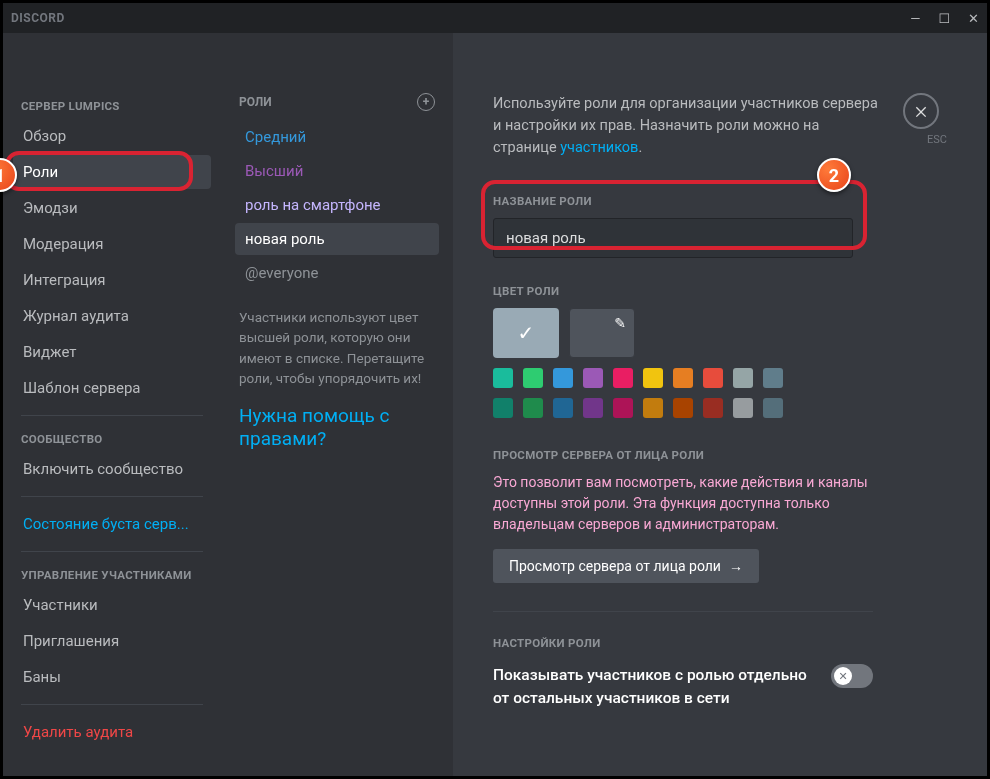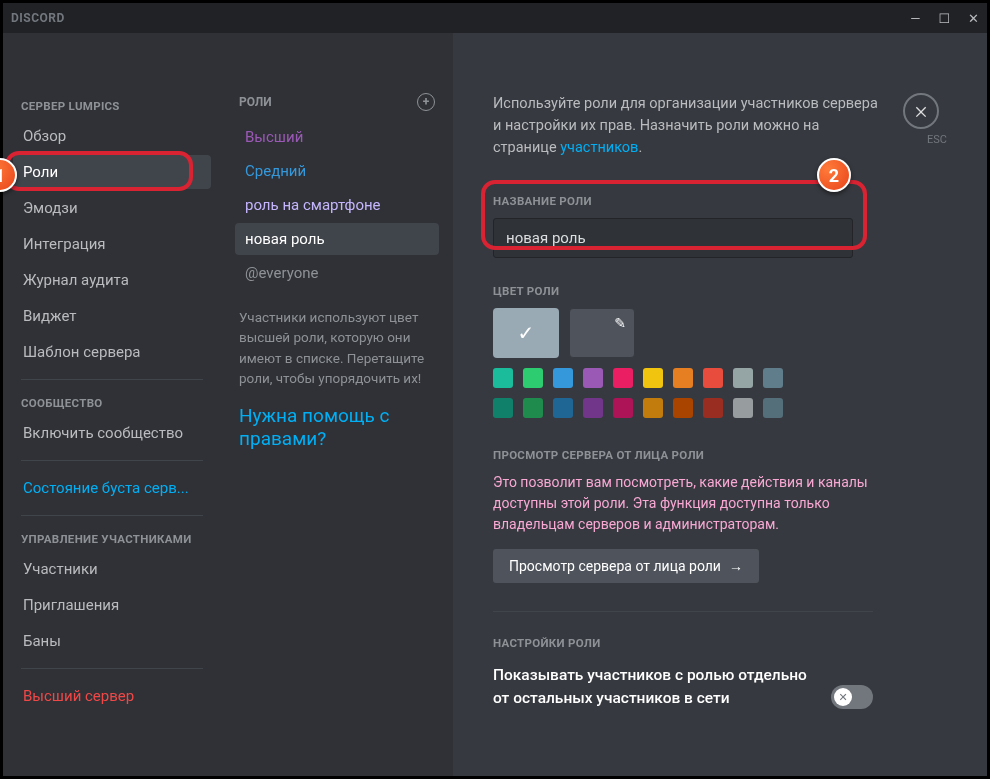--- a/index.html
+++ b/index.html
@@ -38,21 +38,21 @@
 .big-swatch.default { background:#99aab5; }
 .big-swatch.custom { background:#4f545c; border:1px solid #36393f; position:relative; }
 .check { color:#fff; font-size:20px; }
 .eyedrop { color:#fff; font-size:14px; position:absolute; top:6px; right:8px; }
 .small-swatches { display:flex; flex-wrap:wrap; gap:10px; max-width:320px; }
 .sw { width:20px; height:20px; border-radius:3px; cursor:pointer; }
 .view-section { margin-top:30px; }
 .view-desc { color:#f9a8d4; font-size:14px; line-height:1.5; max-width:380px; margin-bottom:14px; }
 .view-button { background:#4f545c; color:#fff; font-size:14px; padding:9px 16px; border:none; border-radius:3px; cursor:pointer; display:inline-flex; align-items:center; gap:8px; }
 .h-divider { height:1px; background:#40444b; margin:28px 0 24px; max-width:380px; }
-.toggle-row { display:flex; justify-content:space-between; align-items:flex-end; max-width:380px; gap:12px; }
+.toggle-row { display:flex; justify-content:space-between; align-items:flex-start; max-width:380px; gap:12px; }
 .toggle-label { color:#fff; font-size:15.5px; font-weight:500; line-height:1.45; flex:1; }
 .toggle { width:42px; height:24px; background:#72767d; border-radius:12px; position:relative; cursor:pointer; flex-shrink:0; }
 .toggle-knob { width:18px; height:18px; background:#fff; border-radius:50%; position:absolute; top:3px; left:3px; display:flex; align-items:center; justify-content:center; color:#72767d; font-size:11px; }
 .callout { position:absolute; width:34px; height:34px; border-radius:50%; background:radial-gradient(circle at 30% 30%, #ff7b3a, #e8441a); border:2px solid #fff; box-shadow:0 2px 4px rgba(0,0,0,0.5); display:flex; align-items:center; justify-content:center; color:#fff; font-weight:700; font-size:18px; z-index:10; }
 .red-ring { position:absolute; border:4px solid #d92332; border-radius:14px; pointer-events:none; z-index:5; }
 </style>
 </head>
 <body>
 
 <div class="window">
@@ -64,46 +64,47 @@
       <span>✕</span>
     </div>
   </div>
 
   <div class="main">
     <div class="sidebar-left">
       <div class="section-header">СЕРВЕР LUMPICS</div>
       <div class="nav-item">Обзор</div>
       <div class="nav-item active">Роли</div>
       <div class="nav-item">Эмодзи</div>
+      <div class="nav-item">Модерация</div>
       <div class="nav-item">Интеграция</div>
       <div class="nav-item">Журнал аудита</div>
       <div class="nav-item">Виджет</div>
       <div class="nav-item">Шаблон сервера</div>
       <div class="divider"></div>
       <div class="section-header">СООБЩЕСТВО</div>
       <div class="nav-item">Включить сообщество</div>
       <div class="divider"></div>
       <div class="nav-item link">Состояние буста серв...</div>
       <div class="divider"></div>
       <div class="section-header">УПРАВЛЕНИЕ УЧАСТНИКАМИ</div>
       <div class="nav-item">Участники</div>
       <div class="nav-item">Приглашения</div>
       <div class="nav-item">Баны</div>
       <div class="divider"></div>
-      <div class="nav-item danger">Высший сервер</div>
+      <div class="nav-item danger">Удалить аудита</div>
     </div>
 
     <div class="roles-pane">
       <div class="roles-header">
         <span>РОЛИ</span>
         <span class="plus-btn">+</span>
       </div>
       <div id="roles-list-container">
+          <div class="role-item" style="color: rgb(52, 152, 219);">Средний</div>
           <div class="role-item" style="color: rgb(155, 89, 182);">Высший</div>
-          <div class="role-item" style="color: rgb(52, 152, 219);">Средний</div>
           <div class="role-item" style="color: #c4b5fd;">роль на смартфоне</div>
           <div class="role-item selected" style="color: rgb(255, 255, 255);">новая роль</div>
           <div class="role-item" style="color: rgb(142, 146, 151);">@everyone</div>
         </div>
       <div class="roles-help">Участники используют цвет высшей роли, которую они имеют в списке. Перетащите роли, чтобы упорядочить их!</div>
       <a class="perms-link">Нужна помощь с правами?</a>
 
       <div class="red-ring" style="top:148px; left:2px; width:188px; height:40px;"></div>
       <div class="callout" style="top:155px; left:-20px;">1</div>
     </div>

